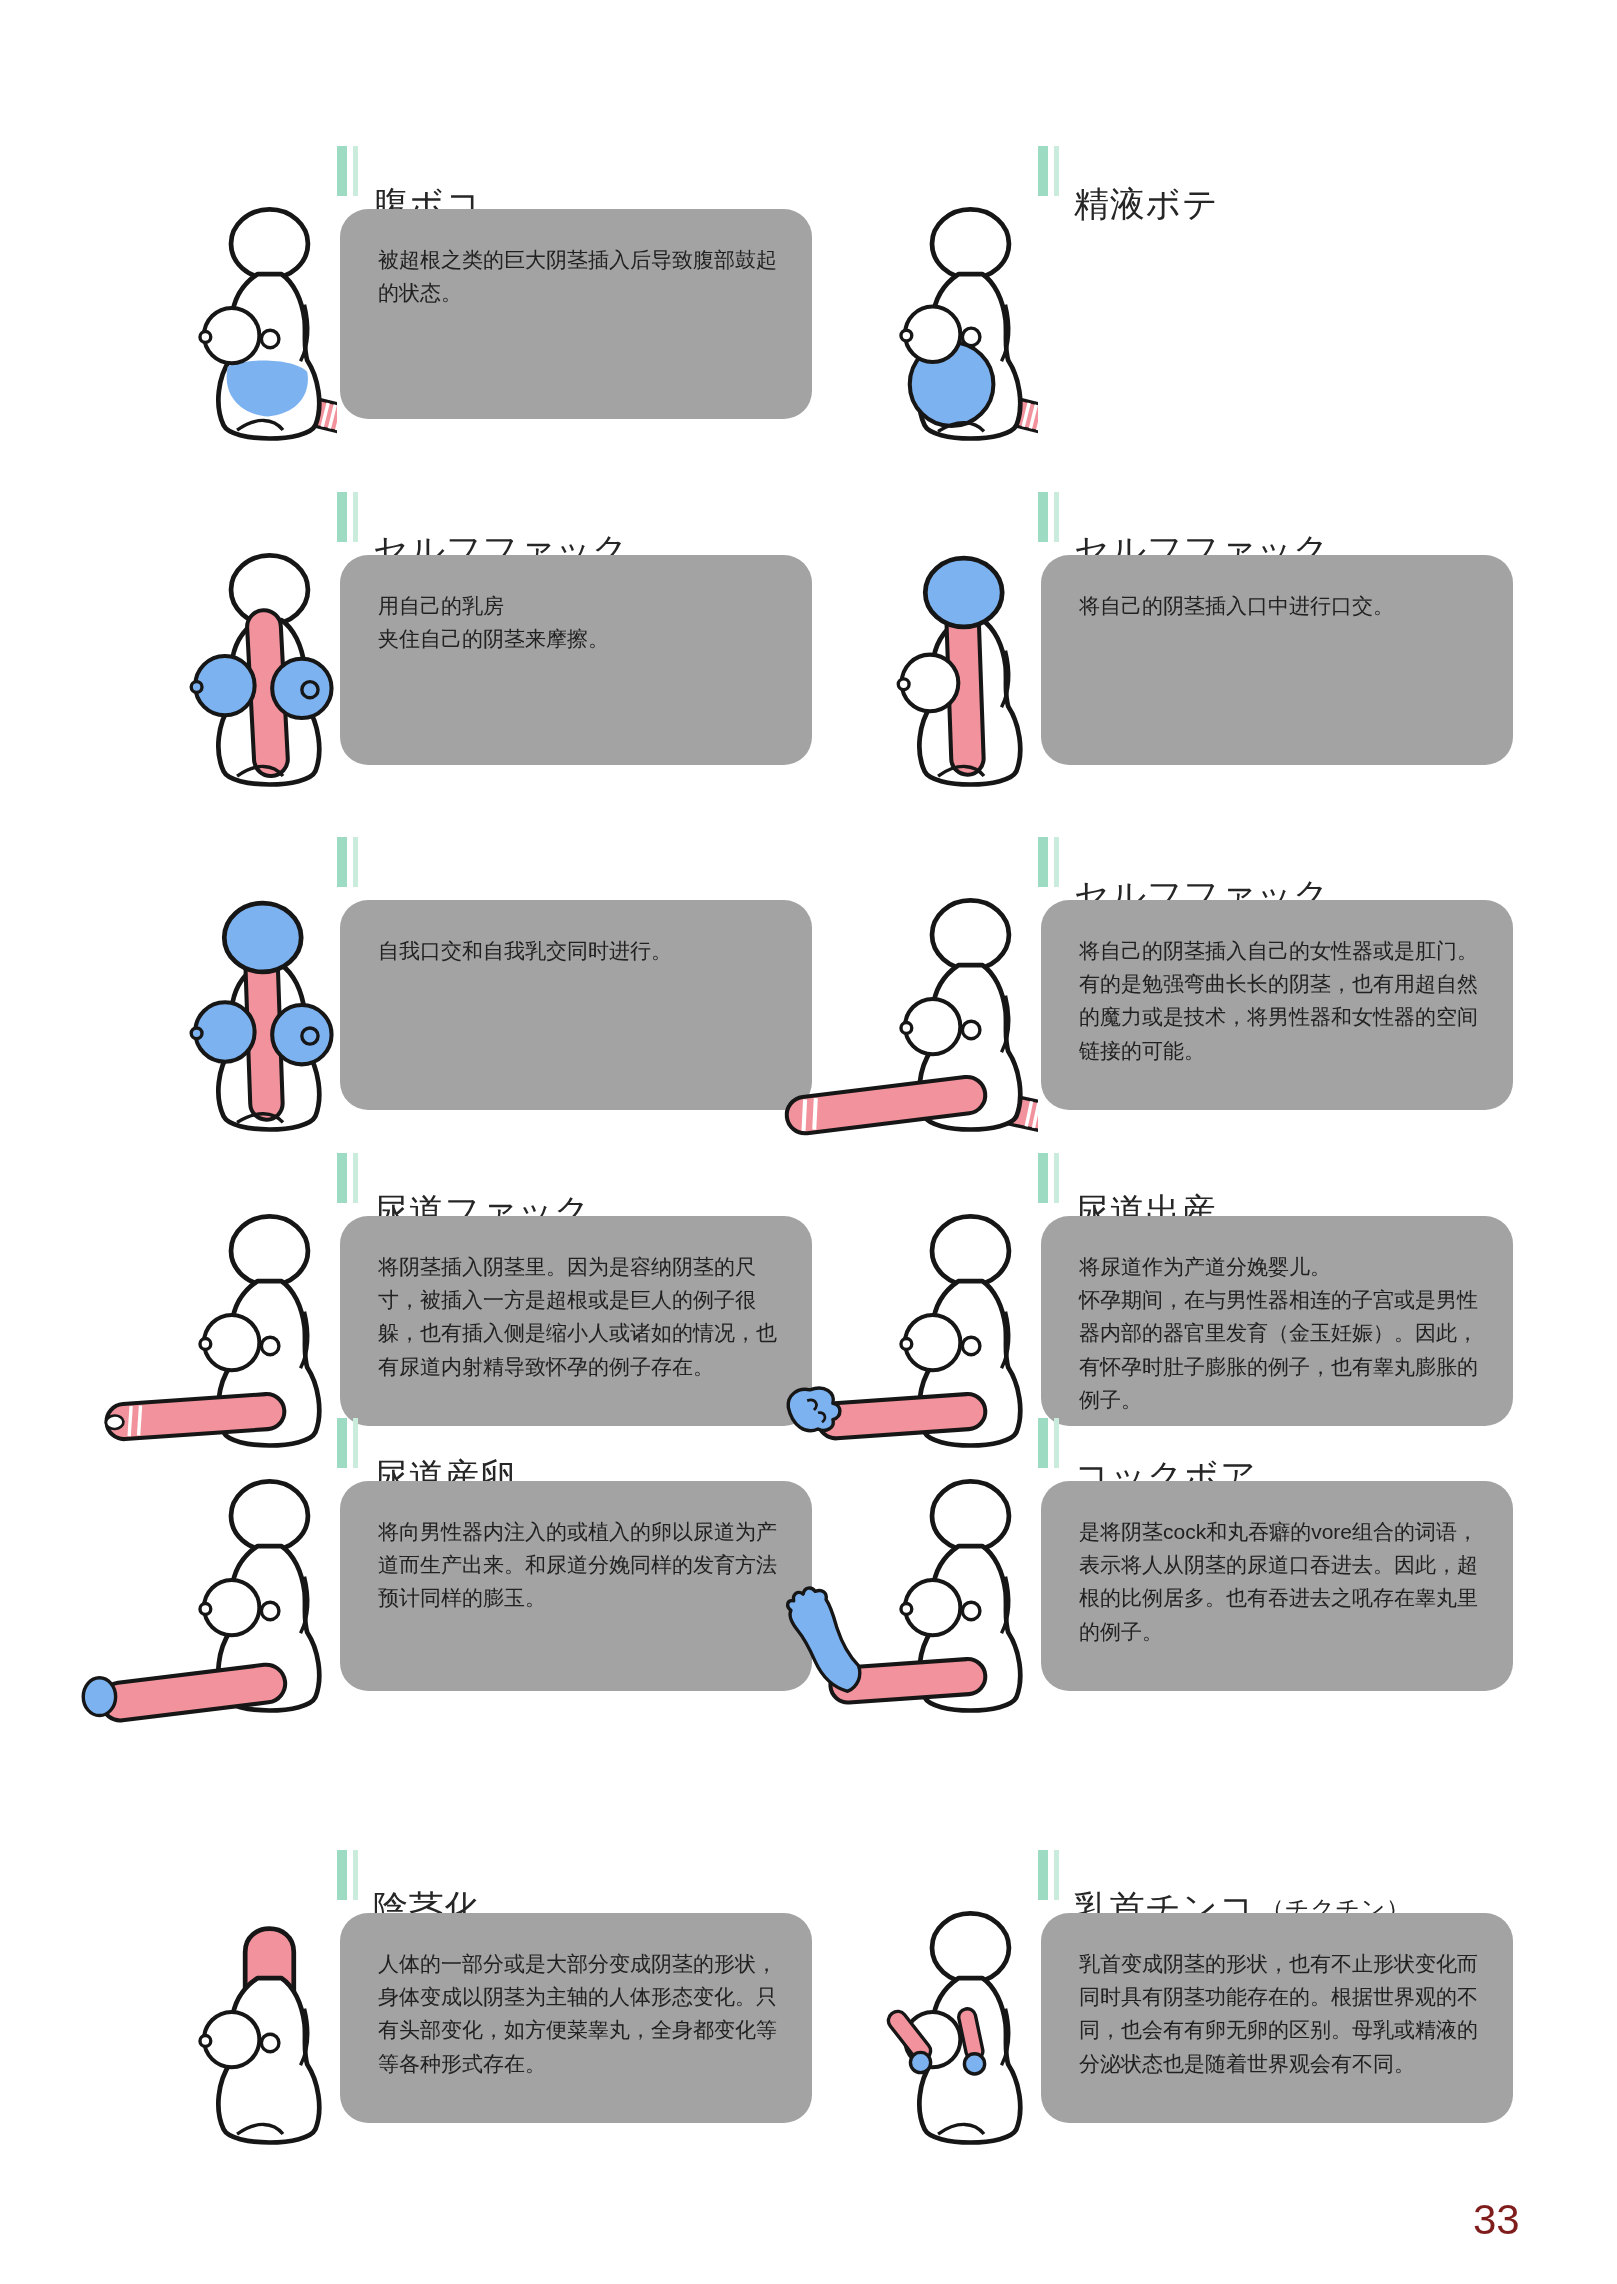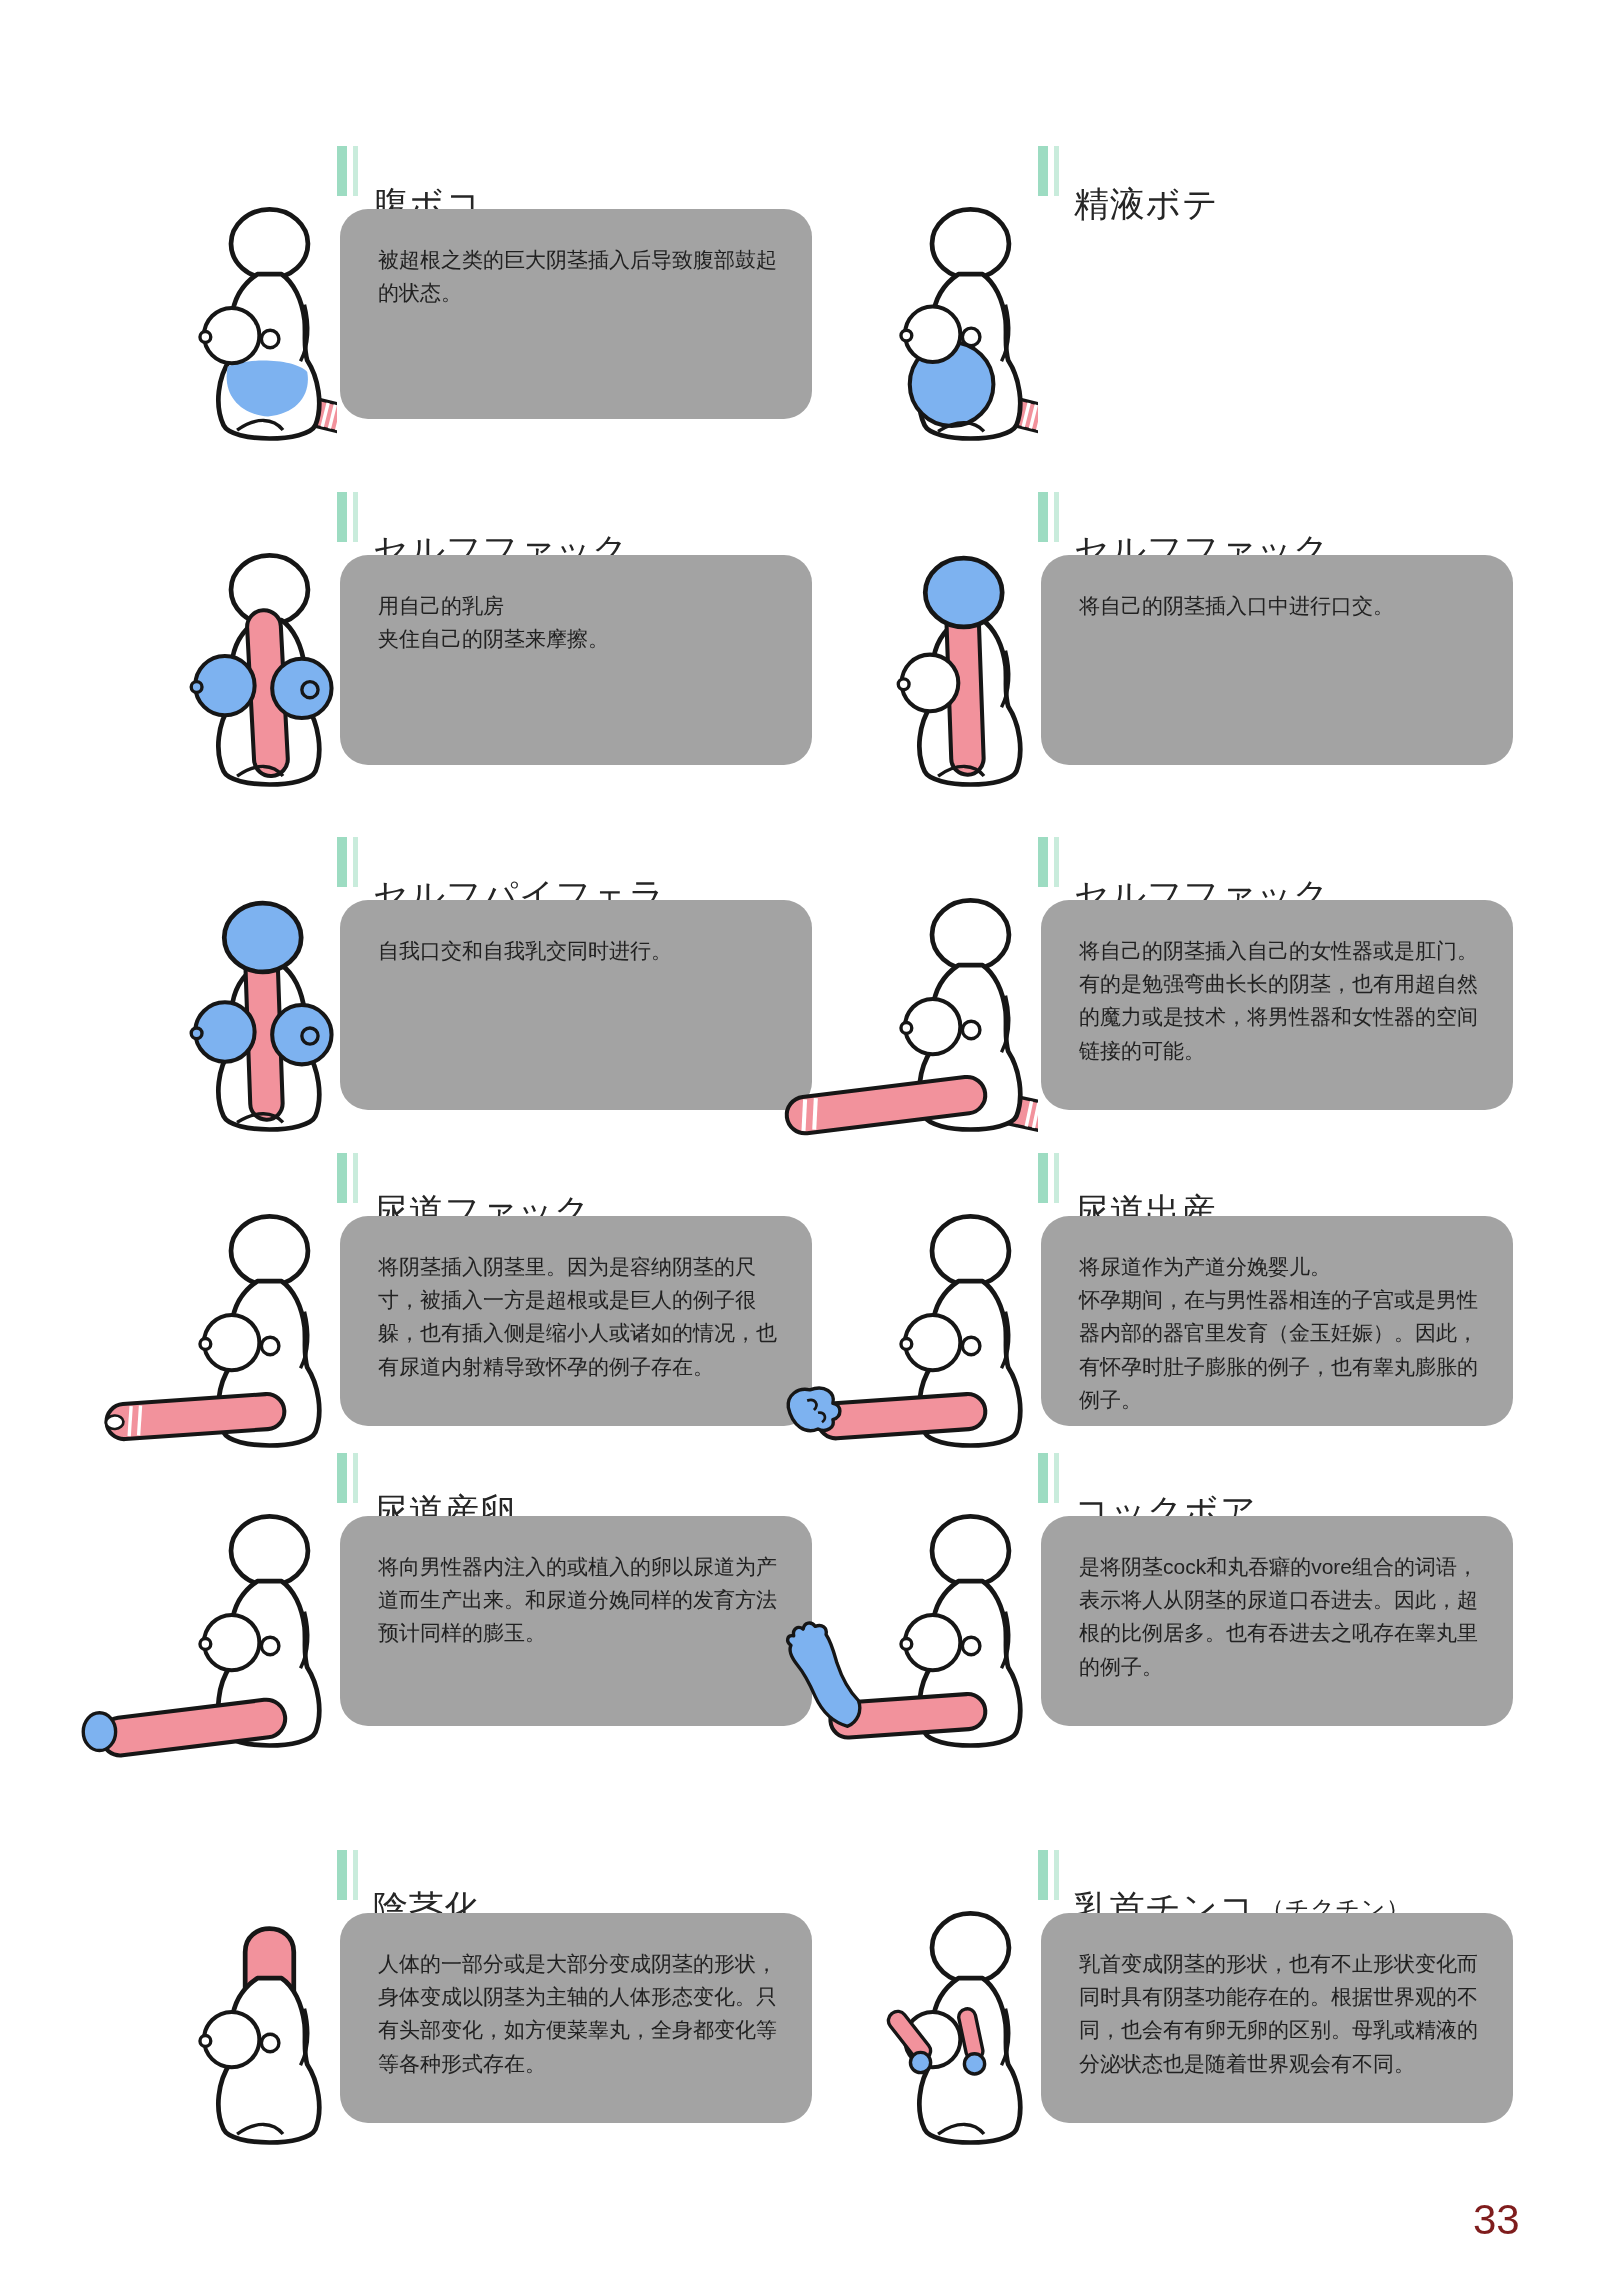--- a/index.html
+++ b/index.html
@@ -3,21 +3,21 @@
 <meta charset="utf-8">
 <style>
   html,body{margin:0;padding:0;}
   body{
     width:1617px;height:2284px;position:relative;background:#ffffff;
     font-family:"Liberation Sans","DejaVu Sans",sans-serif;overflow:hidden;
   }
   .entry{position:absolute;width:802px;height:340px;}
   .colL{left:40px;}
   .colR{left:741px;}
-  .r1{top:143px}.r2{top:489px}.r3{top:834px}.r4{top:1150px}.r5{top:1450px}.r6{top:1847px}
+  .r1{top:143px}.r2{top:489px}.r3{top:834px}.r4{top:1150px}.r5{top:1415px}.r6{top:1847px}
 
   .mk{position:absolute;left:297px;top:2.7px;display:flex;gap:6px;}
   .mk .b1{width:10px;height:50px;background:#9ddcc2;}
   .mk .b2{width:5.4px;height:50px;background:#c9ecdc;}
 
   .ttl{
     position:absolute;left:333px;top:0;height:55px;display:flex;align-items:center;
     font-size:35px;color:#262626;letter-spacing:0.7px;white-space:nowrap;margin-top:34px;
   }
   .ttl .sfx{font-size:24px;margin-left:5.4px;}
@@ -140,24 +140,20 @@
     </svg>
   </div>
   <div class="card">将自己的阴茎插入口中进行口交。</div>
 </div>
 
 <div class="entry colL r3">
   <div class="mk">
       <div class="b1"></div>
       <div class="b2"></div>
     </div>
-  <div class="ttl">
-      <span>セルフパイフェラ</span>
-      <span class="sfx"></span>
-    </div>
   <div class="fig">
     <svg viewBox="0 0 400 372">
       <path d="M282 107 C258 123 246 147 244 173 C242 197 248 215 242 233 C224 259 218 301 232 331 C244 357 356 357 368 331 C380 301 372 259 356 235 C350 215 354 197 352 175 C348 145 336 119 318 107 Z" fill="#fff" stroke="#161616" stroke-width="7" stroke-linejoin="round"></path>
       <rect x="268" y="88" width="48" height="248" rx="24" fill="#f2929c" stroke="#161616" stroke-width="6" transform="rotate(-2 292 212)"></rect>
       <circle cx="234" cy="206" r="44" fill="#7db2f0" stroke="#161616" stroke-width="6"></circle>
       <circle cx="192" cy="208" r="8" fill="#7db2f0" stroke="#161616" stroke-width="5"></circle>
       <circle cx="348" cy="210" r="44" fill="#7db2f0" stroke="#161616" stroke-width="6"></circle>
       <circle cx="360" cy="212" r="12" fill="none" stroke="#161616" stroke-width="5"></circle>
       <path d="M252 340 C280 322 306 324 320 340" fill="none" stroke="#161616" stroke-width="5"></path>
       <ellipse cx="290" cy="66" rx="57" ry="51" fill="#7db2f0" stroke="#161616" stroke-width="7"></ellipse>

